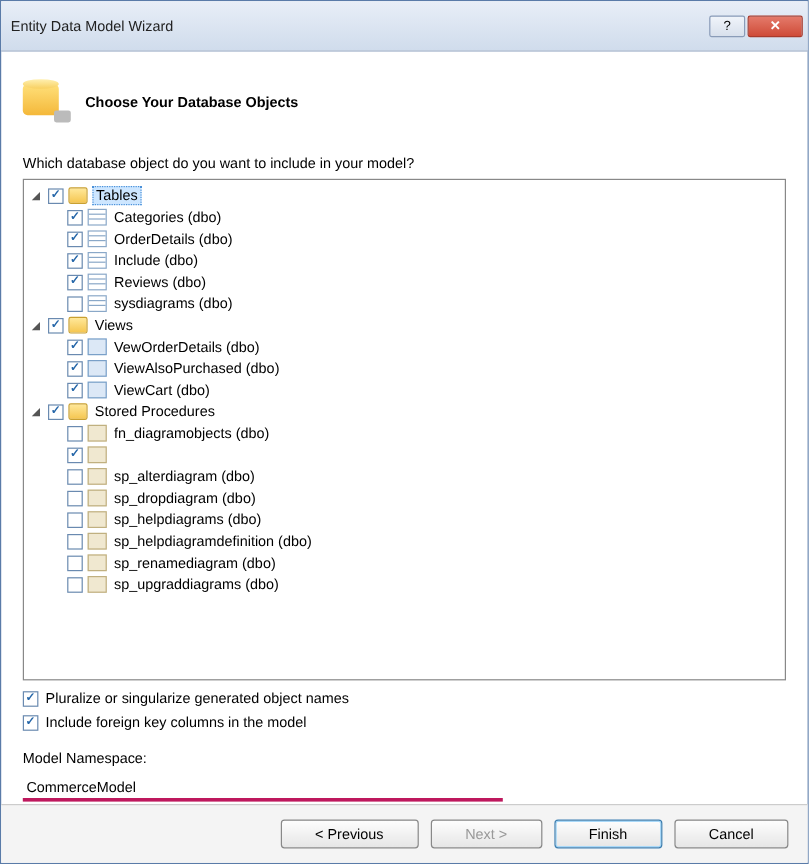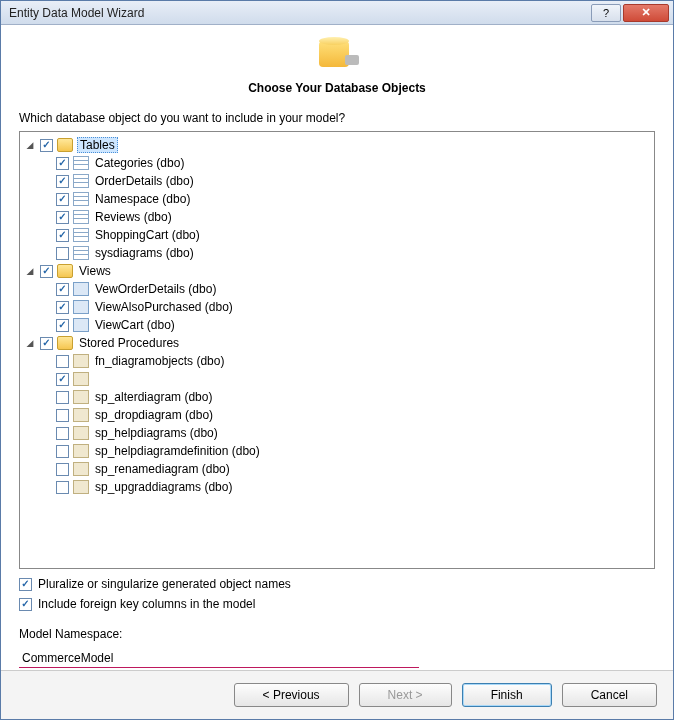--- a/index.html
+++ b/index.html
@@ -12,21 +12,21 @@
 }
 .window {
   width: 674px;
   height: 720px;
   background: #fff;
   border: 1px solid #5a7ba8;
   display: flex;
   flex-direction: column;
 }
 .titlebar {
-  height: 24px;
+  height: 42px;
   background: linear-gradient(#e8eef7, #d0dcec);
   border-bottom: 1px solid #a0b0c8;
   display: flex;
   align-items: center;
   padding: 0 4px 0 8px;
 }
 .titlebar-text { flex: 1; color: #222; }
 .titlebar-btns { display: flex; gap: 2px; }
 .tb-btn {
   width: 30px; height: 18px;
@@ -42,21 +42,20 @@
   border-color: #a83a2c;
   color: #fff;
   font-weight: bold;
 }
 .header {
   display: flex;
   align-items: center;
   gap: 16px;
   padding: 14px 18px 8px 18px;
   height: 78px;
-  flex-direction: column;
 }
 .header-icon {
   width: 36px; height: 34px; position: relative;
 }
 .db-cyl {
   width: 30px; height: 26px;
   background: linear-gradient(#ffe07a,#f4b83a);
   border-radius: 4px;
   position: absolute; top: 2px; left: 0;
 }
@@ -136,21 +135,21 @@
 .selected {
   background: #cde6ff;
   border: 1px dotted #4a90d8;
 }
 .options { padding: 8px 0 2px 0; display:flex; flex-direction:column; gap:6px;}
 .opt-row { display:flex; align-items:center; gap:6px; }
 .opt-row .cb { position: relative; top:0; }
 .ns-label { margin-top: 10px; }
 .ns-input {
   width: 400px; padding: 2px 3px;
-  border: none; border-bottom: 1px solid #be185d;
+  border: none; border-bottom: 3px solid #be185d;
   font: inherit; outline: none;
   margin-top: 2px;
   background: transparent;
 }
 .footer {
   border-top: 1px solid #ccc;
   padding: 12px 16px;
   display: flex; justify-content: flex-end; gap: 10px;
   background: #f4f4f4;
 }
@@ -211,35 +210,28 @@
           <span class="spacer"></span>
           <span class="cb checked"></span>
           <span class="table-icon"></span>
           <span class="node-label">OrderDetails (dbo)</span>
         </div>
         <div class="tree-node">
           <span class="spacer"></span>
           <span class="spacer"></span>
           <span class="cb checked"></span>
           <span class="table-icon"></span>
-          <span class="node-label">Namespace (dbo)</span>
+          <span class="node-label">Include (dbo)</span>
         </div>
         <div class="tree-node">
           <span class="spacer"></span>
           <span class="spacer"></span>
           <span class="cb checked"></span>
           <span class="table-icon"></span>
           <span class="node-label">Reviews (dbo)</span>
-        </div>
-        <div class="tree-node">
-          <span class="spacer"></span>
-          <span class="spacer"></span>
-          <span class="cb checked"></span>
-          <span class="table-icon"></span>
-          <span class="node-label">ShoppingCart (dbo)</span>
         </div>
         <div class="tree-node">
           <span class="spacer"></span>
           <span class="spacer"></span>
           <span class="cb"></span>
           <span class="table-icon"></span>
           <span class="node-label">sysdiagrams (dbo)</span>
         </div>
         <div class="tree-node">
           <span class="expander">◢</span>

